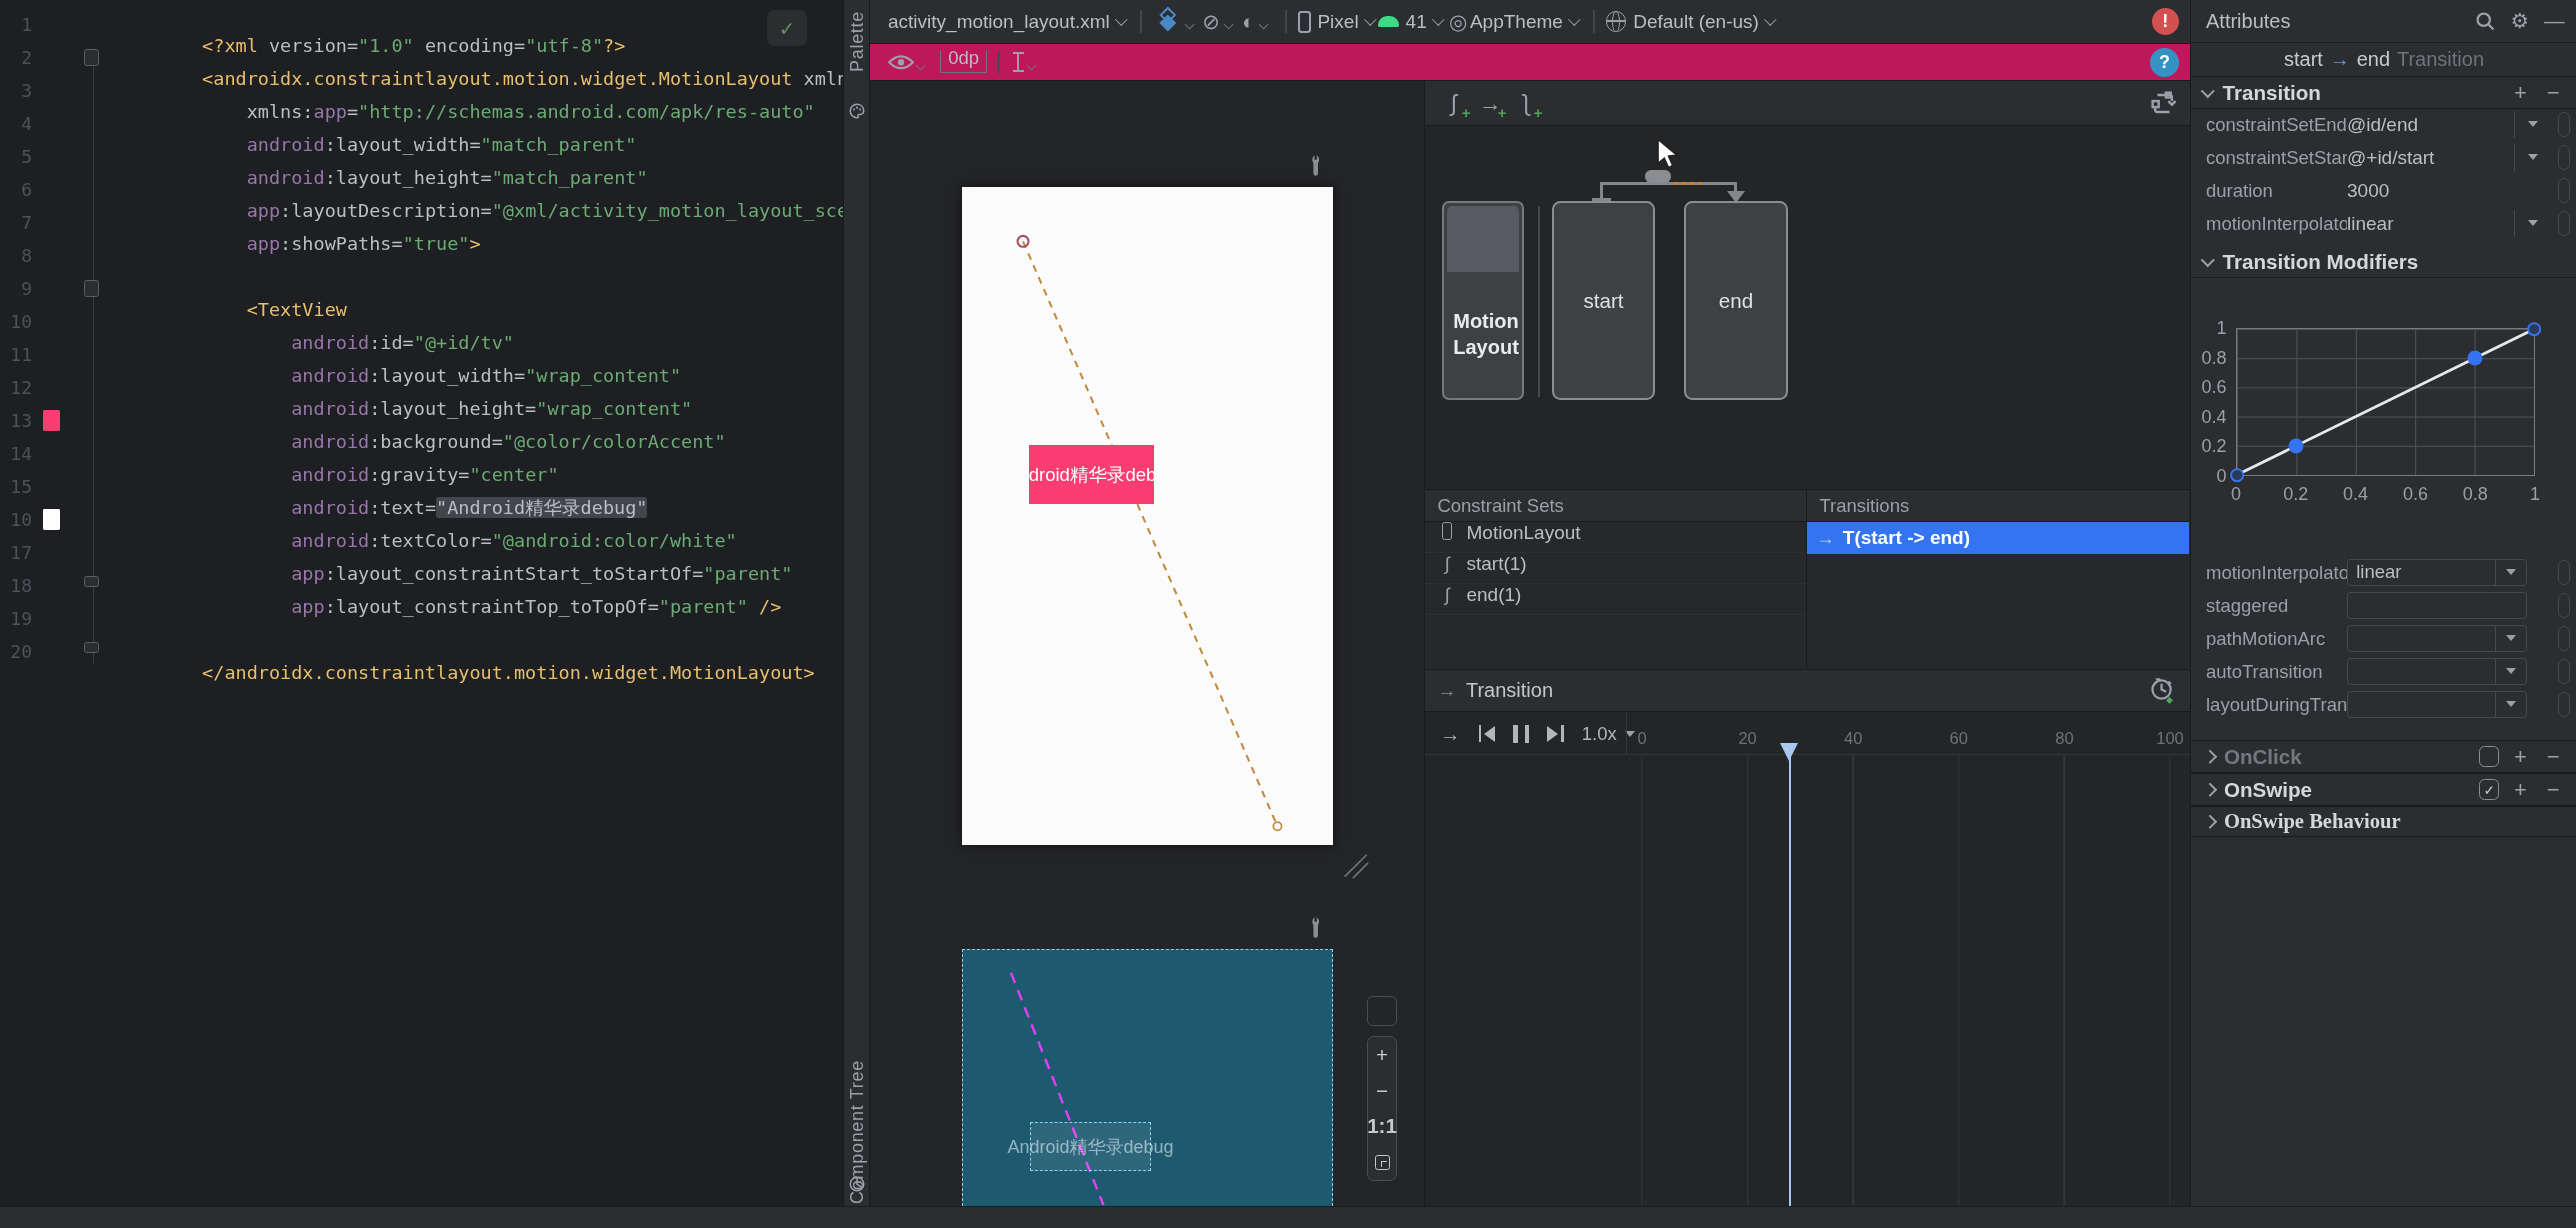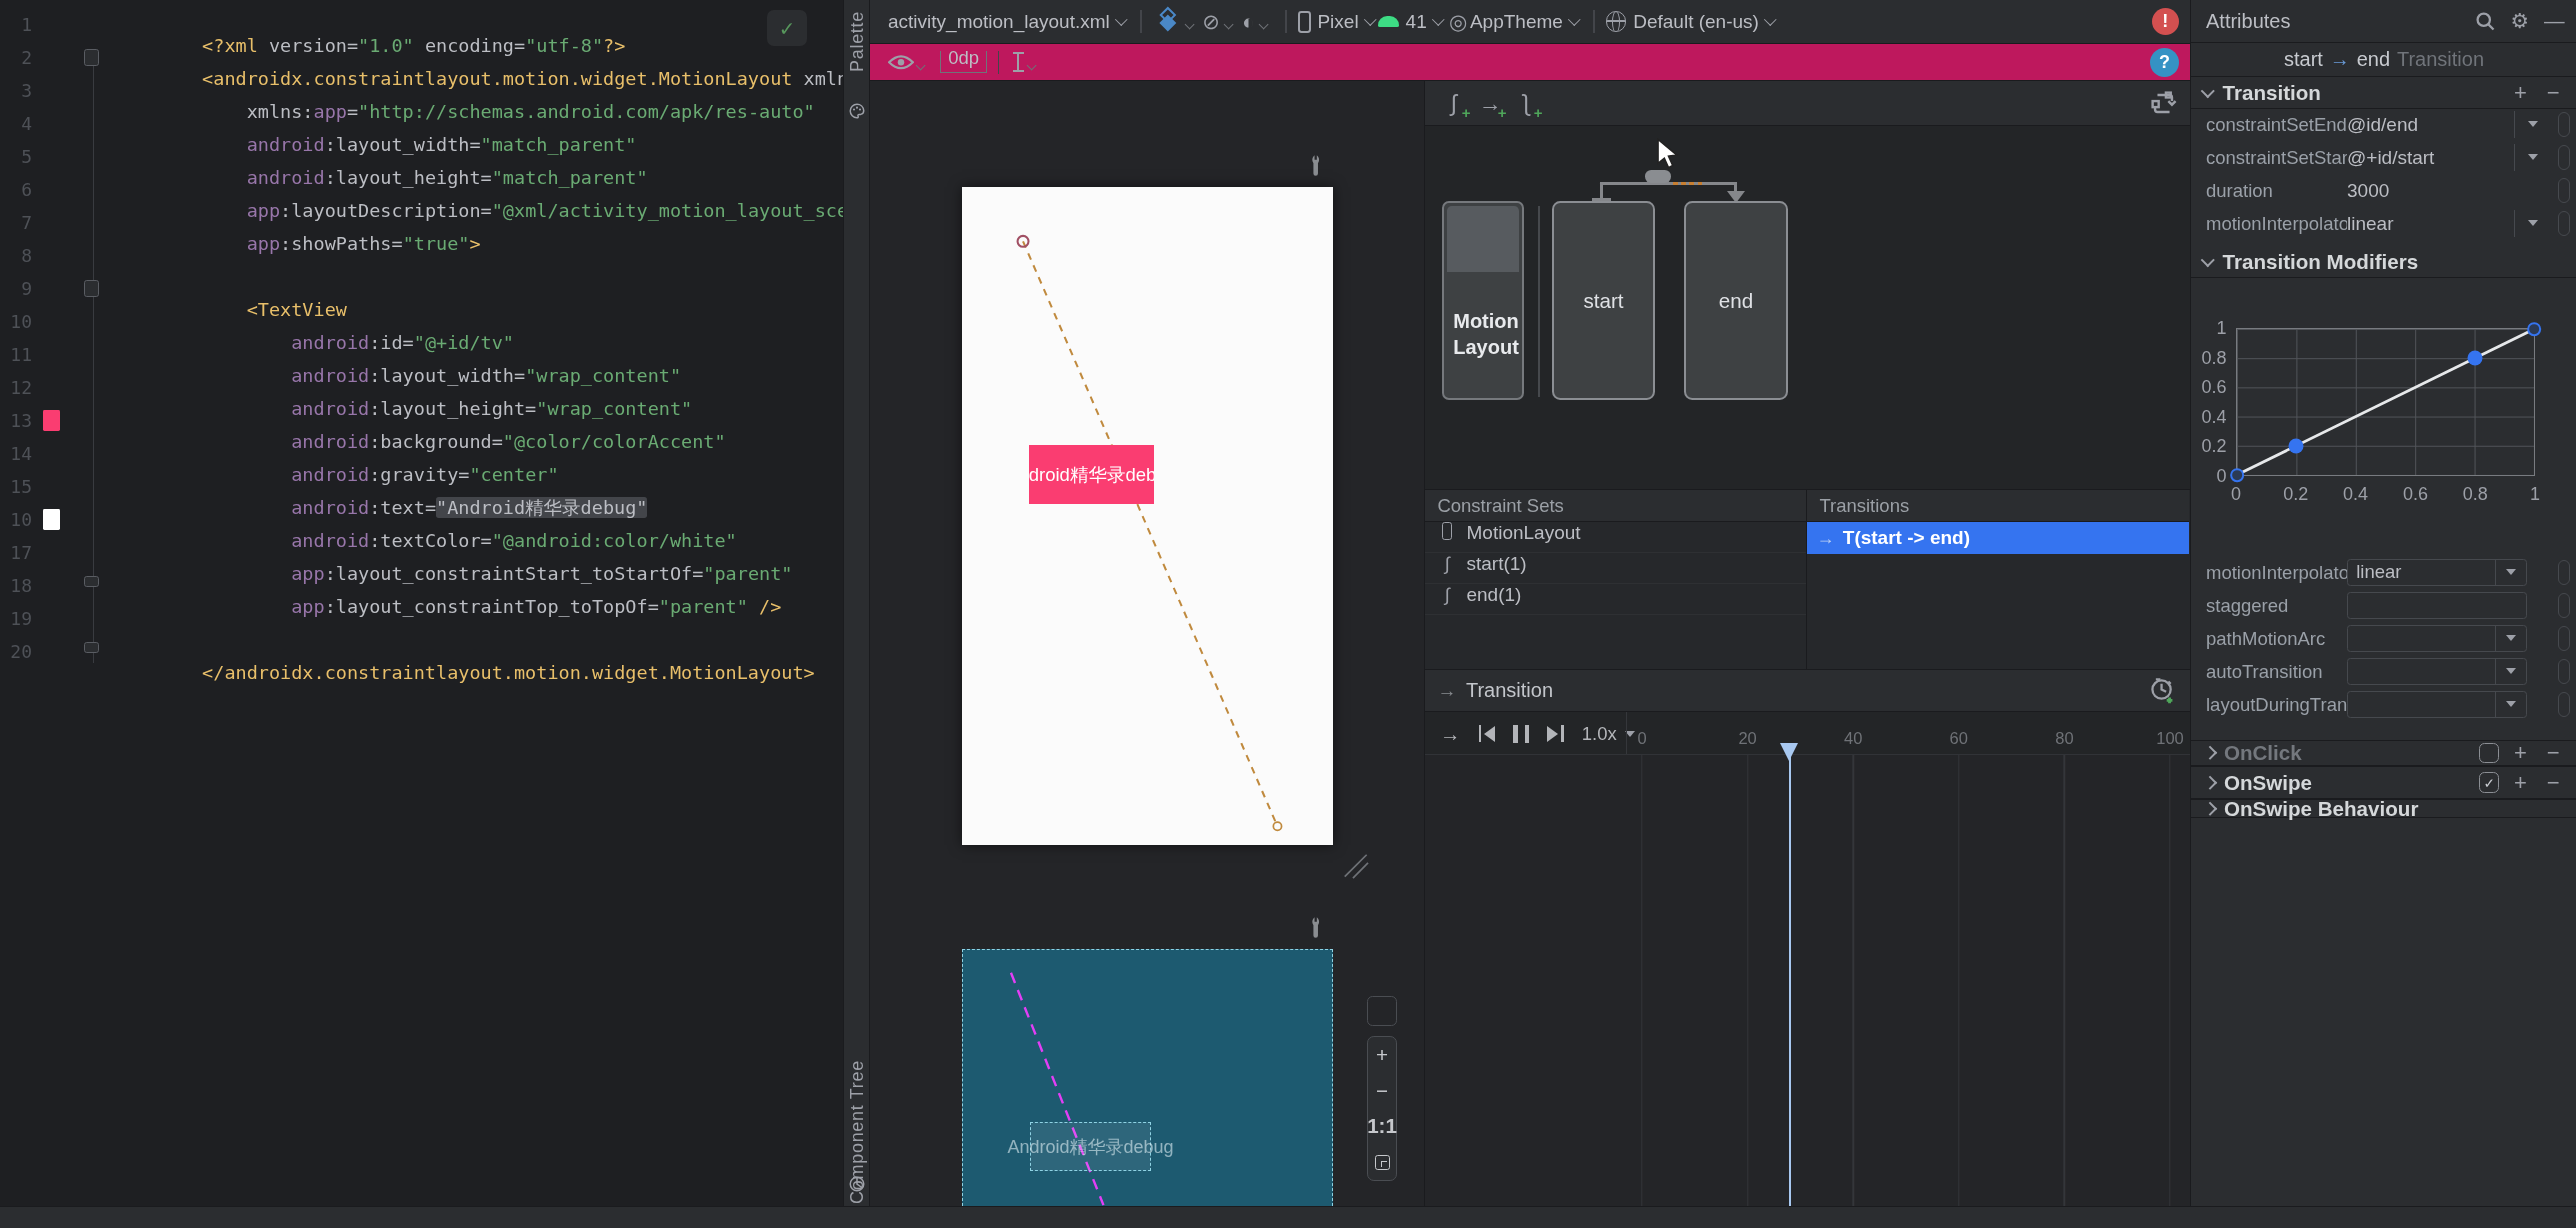--- a/index.html
+++ b/index.html
@@ -762,37 +762,37 @@
             <i class="dar"></i>
           </span>
         </span>
         <span class="spacer"></span>
         <span class="pill"></span>
       </div>
     </div>
 
   <div class="abs" style="top:740px;left:0;width:386px;">
 
-  <div class="asechead" style="position:relative;height:26px;border-top:1.4px solid #1a1b1e;">
+  <div class="asechead" style="position:relative;height:33px;border-top:1.4px solid #1a1b1e;">
         <i class="chev-r"></i>
         <span class="sec-t dim">OnClick</span>
         <span class="spacer"></span>
         <span class="cb"></span>
         <span class="pm">+</span>
         <span class="pm">−</span>
       </div>
       <div class="asechead" style="position:relative;height:33px;border-top:1.4px solid #1a1b1e;">
         <i class="chev-r"></i>
         <span class="sec-t">OnSwipe</span>
         <span class="spacer"></span>
         <span class="cb">✓</span>
         <span class="pm">+</span>
         <span class="pm">−</span>
       </div>
-      <div class="asechead" style="position:relative;height:19px;border-top:1.4px solid #1a1b1e;">
+      <div class="asechead" style="position:relative;height:31px;border-top:1.4px solid #1a1b1e;font-family:Liberation Serif, serif;">
         <i class="chev-r"></i>
         <span class="sec-t">OnSwipe Behaviour</span>
         <span class="spacer"></span>
         <span class="cb none"></span>
         <span class="pm"></span>
         <span class="pm"></span>
       </div>
     </div>
 </div>
 

